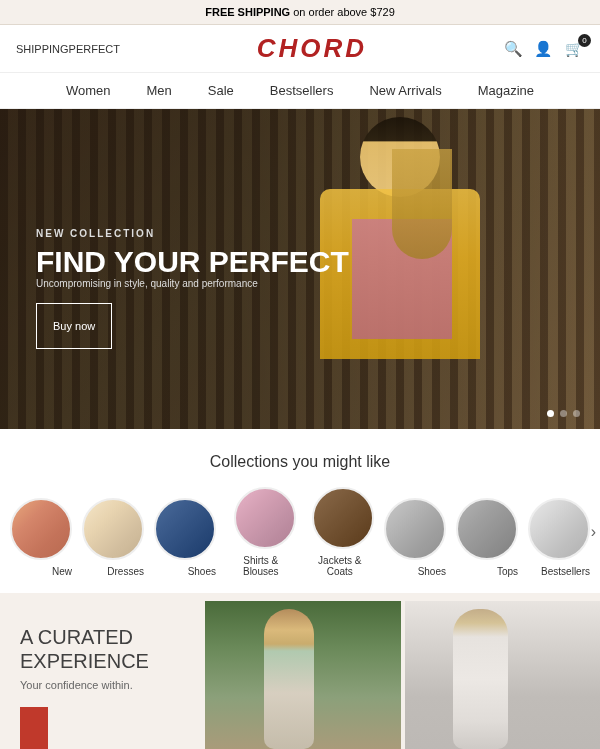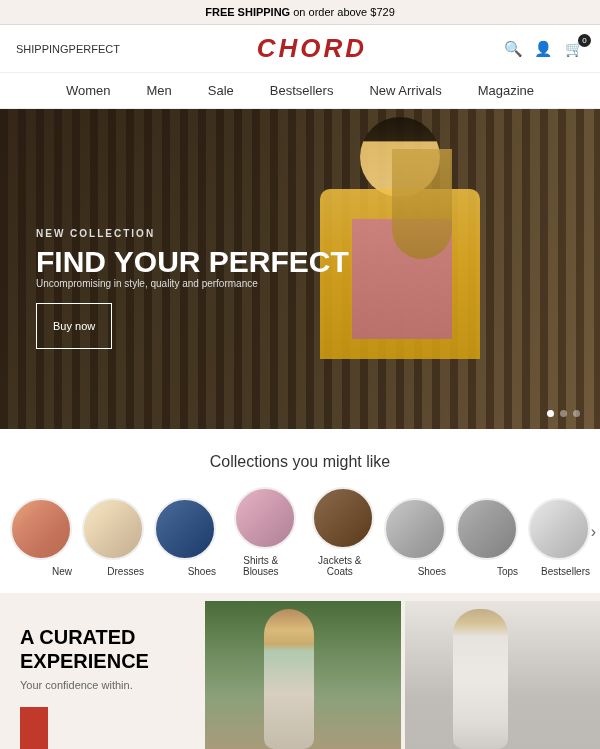--- a/index.html
+++ b/index.html
@@ -186,22 +186,22 @@
       background: #f5f0eb;
       margin-top: 8px;
     }
     .curated-left {
       flex: 0 0 205px;
       background: #f5f0eb;
       padding: 24px 20px;
     }
     .curated-title {
       font-size: 20px;
-      font-weight: bold;
-      color: #000000;
+      font-weight: normal;
+      color: #404040;
       line-height: 1.2;
       margin-bottom: 6px;
     }
     .curated-desc {
       font-size: 11px;
       color: #666;
     }
     .curated-bar-container {
       width: 60px;
       height: 80px;

